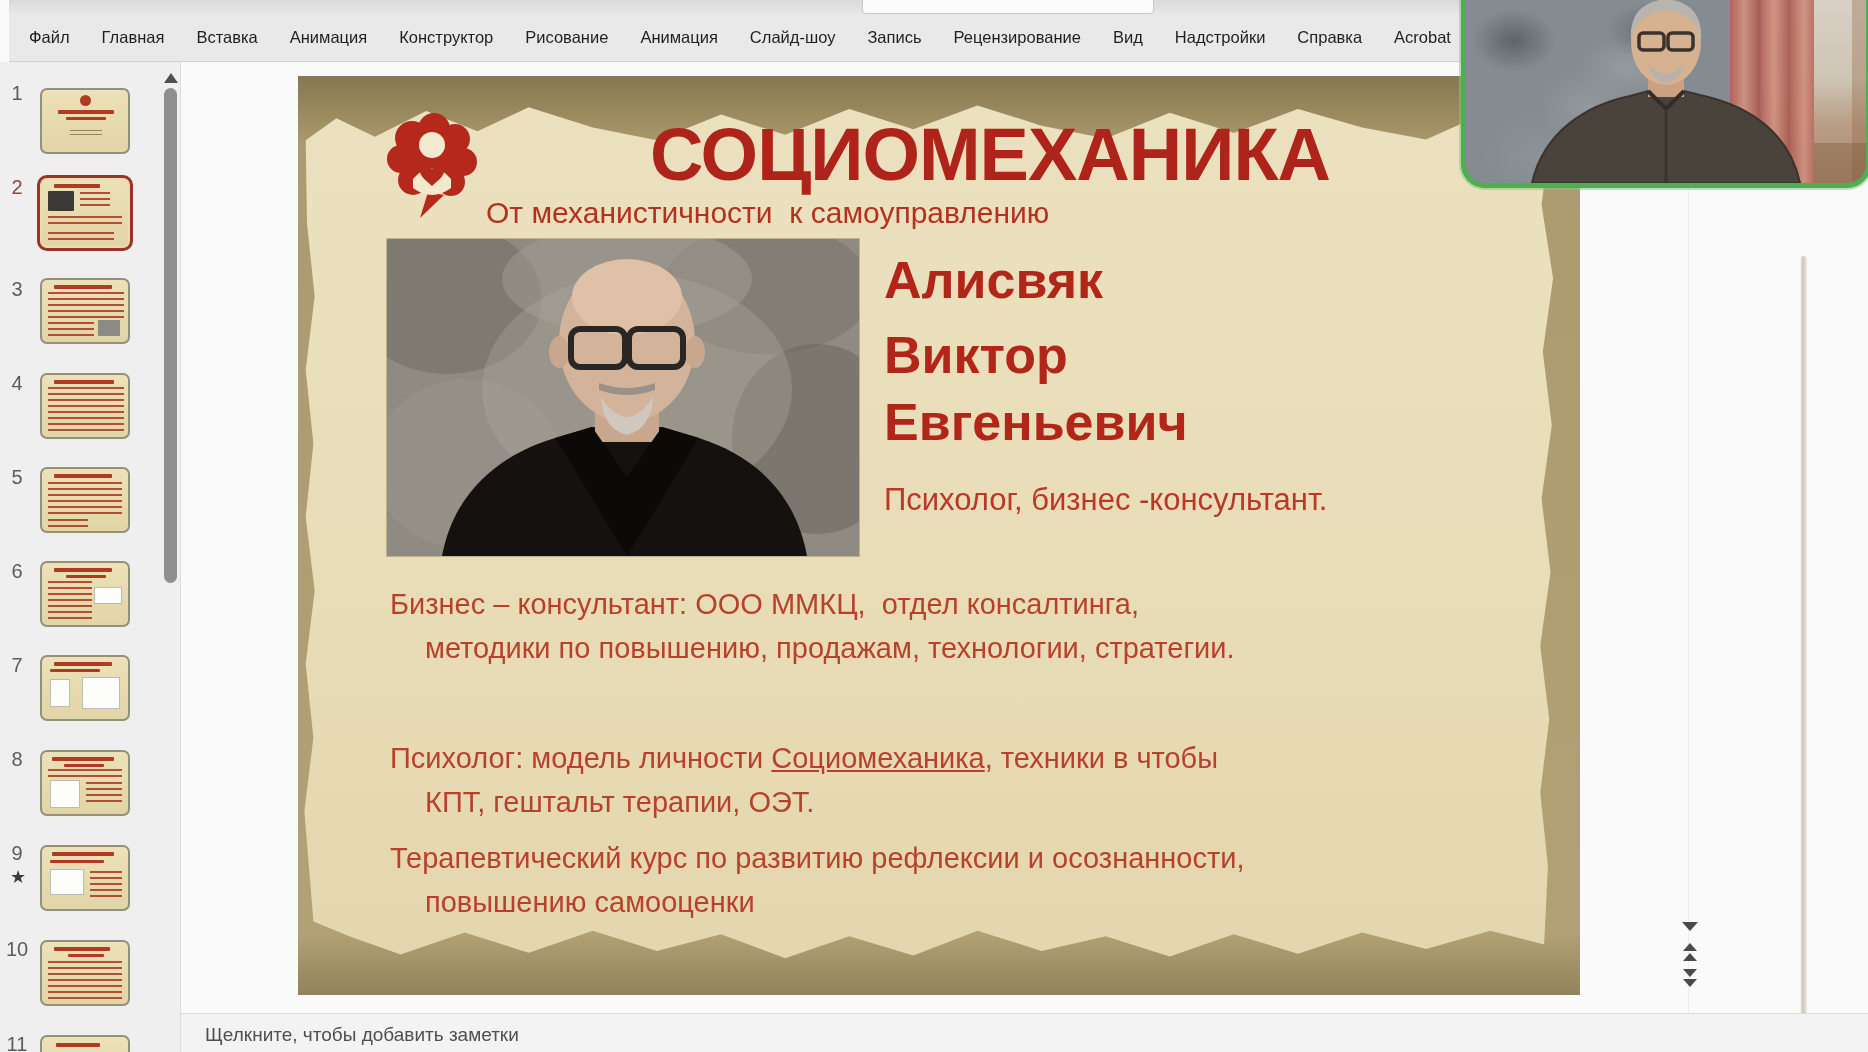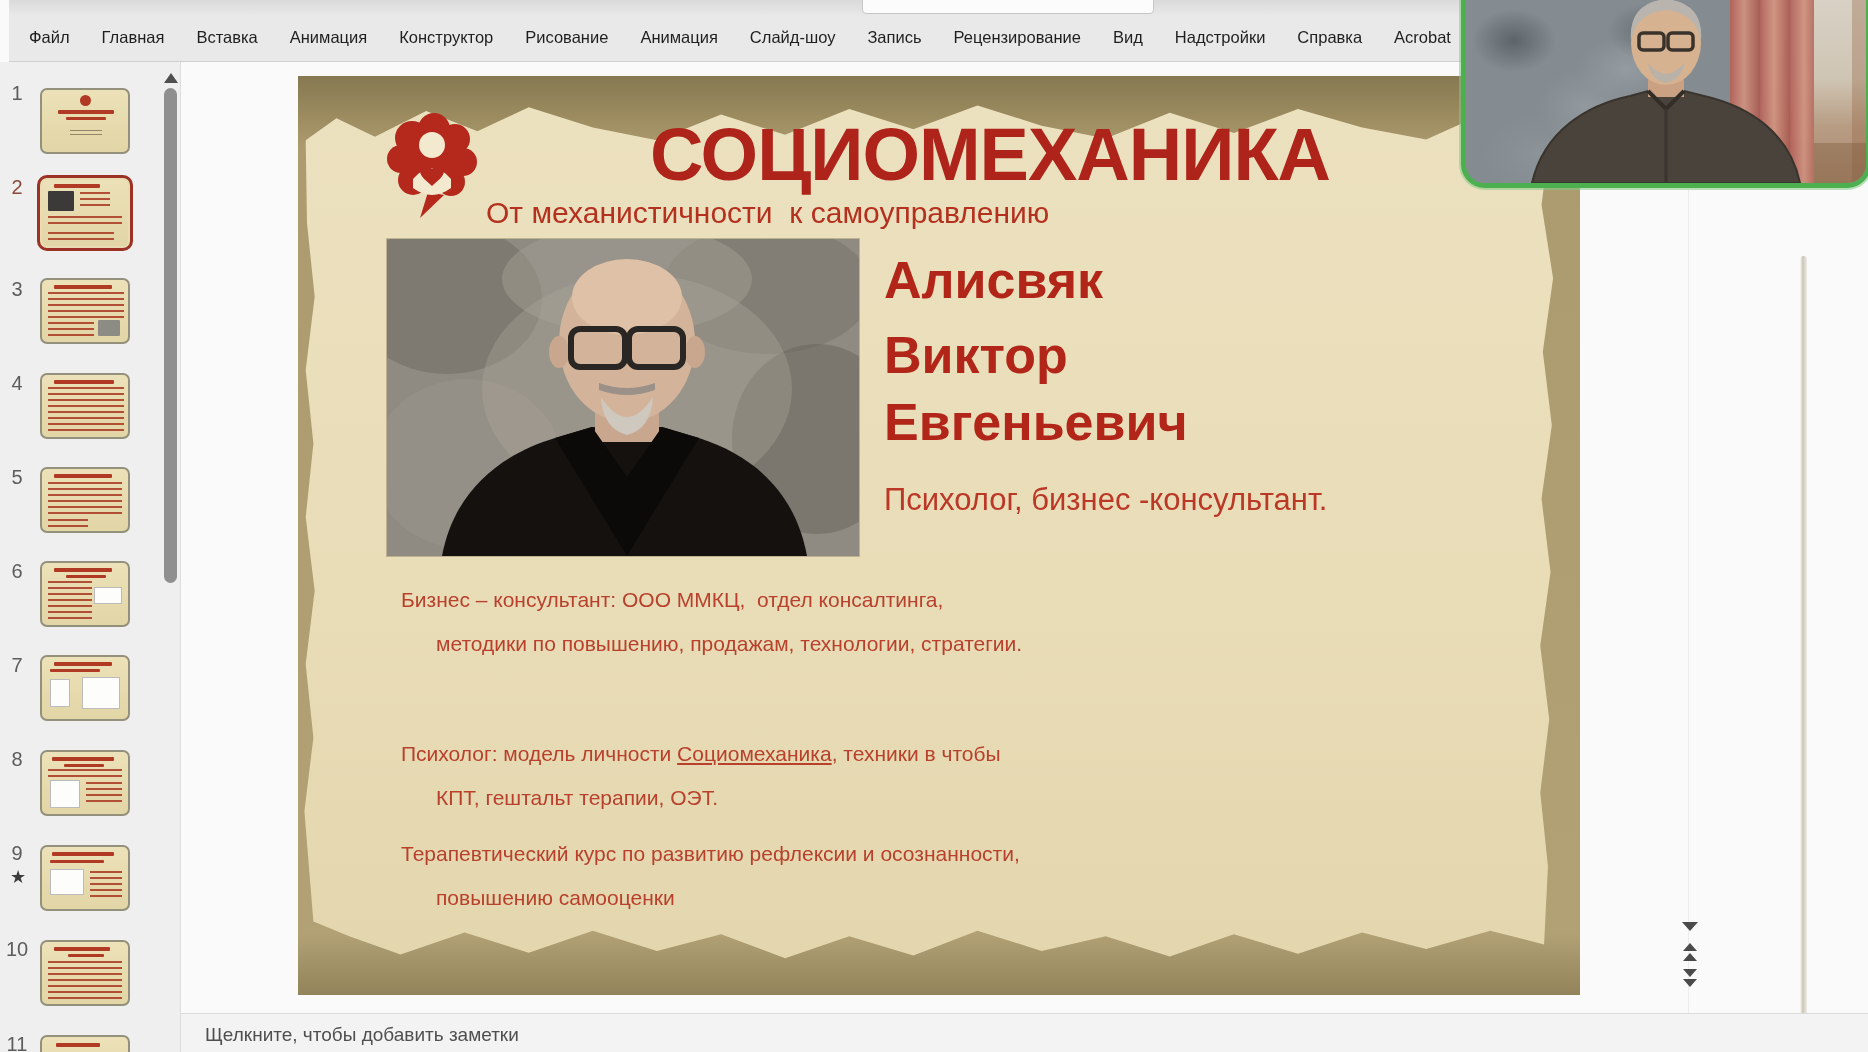--- a/index.html
+++ b/index.html
@@ -66,21 +66,21 @@
   .slide-title { position:absolute; left:500px; top:112px; width:980px; text-align:center;
       font-size:74px; font-weight:bold; color:#ae241a; letter-spacing:-1px; white-space:pre; }
   .slide-subtitle { position:absolute; left:441px; top:196px; font-size:30px; color:#b4301f; white-space:pre;margin-left:45px; }
   .logo { position:absolute; left:381px; top:108px; width:102px; height:114px; }
 
   .photo { position:absolute; left:387px; top:239px; width:472px; height:317px;
            box-shadow:0 0 0 1px rgba(120,110,80,.4); }
 
   .nameline { position:absolute; left:884px; font-size:52px; font-weight:bold; color:#b2261a; white-space:pre; }
   .roleline { position:absolute; left:884px; top:482px; font-size:31px; color:#bb3726; white-space:pre; }
-  .bodyline { position:absolute; font-size:21px; color:#b8402c; white-space:pre;margin-left:11px; }
+  .bodyline { position:absolute; font-size:29px; color:#b8402c; white-space:pre; }
   .u { text-decoration:underline; }
 
   
   .webcam { position:absolute; left:1461px; top:-12px; width:410px; height:200px;
             border:5px solid #4caf50; border-radius:14px 14px 24px 24px;
             overflow:hidden; z-index:50; background:#8b9298;
             box-shadow:0 0 0 2px rgba(130,200,130,.55); }
   .wc-tapestry { position:absolute; inset:0;
      background:
        radial-gradient(60px 45px at 12% 25%, rgba(60,70,75,.55), transparent 70%),

